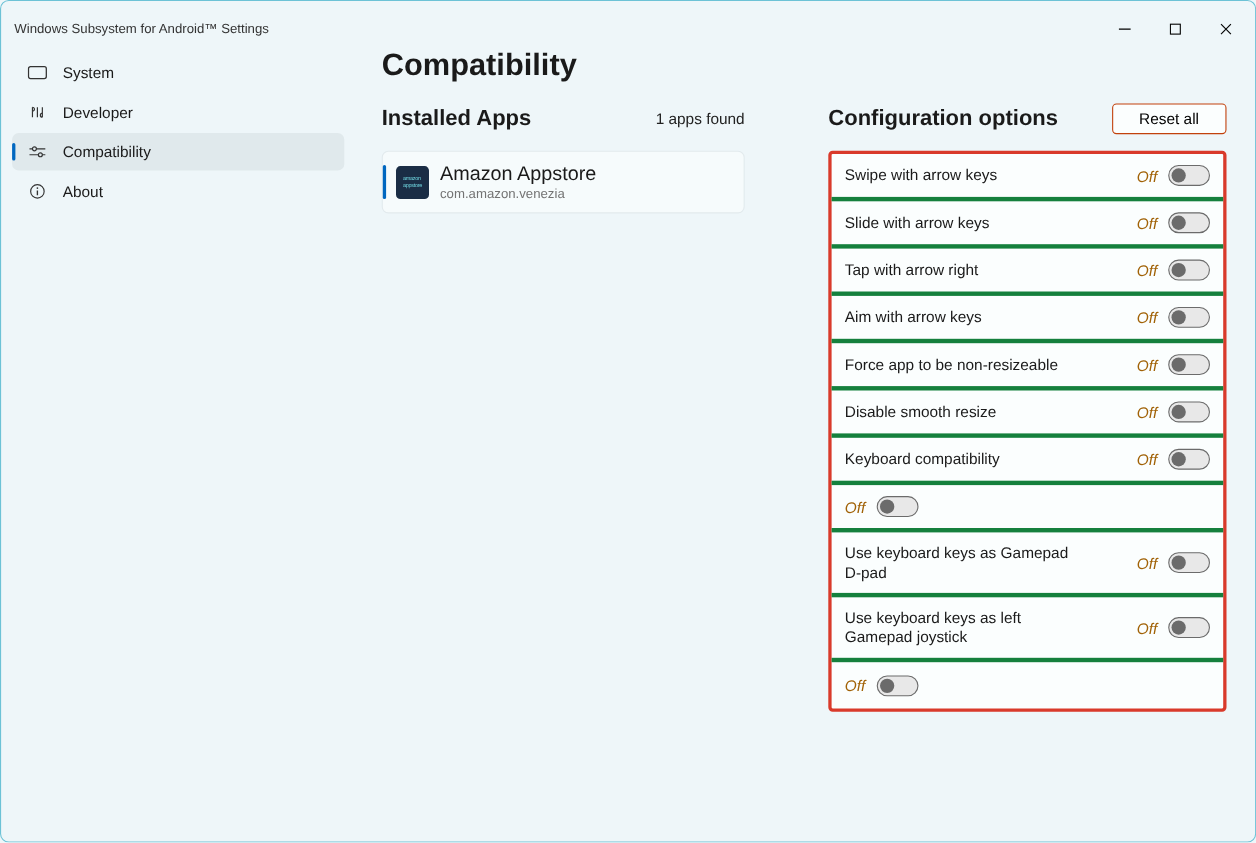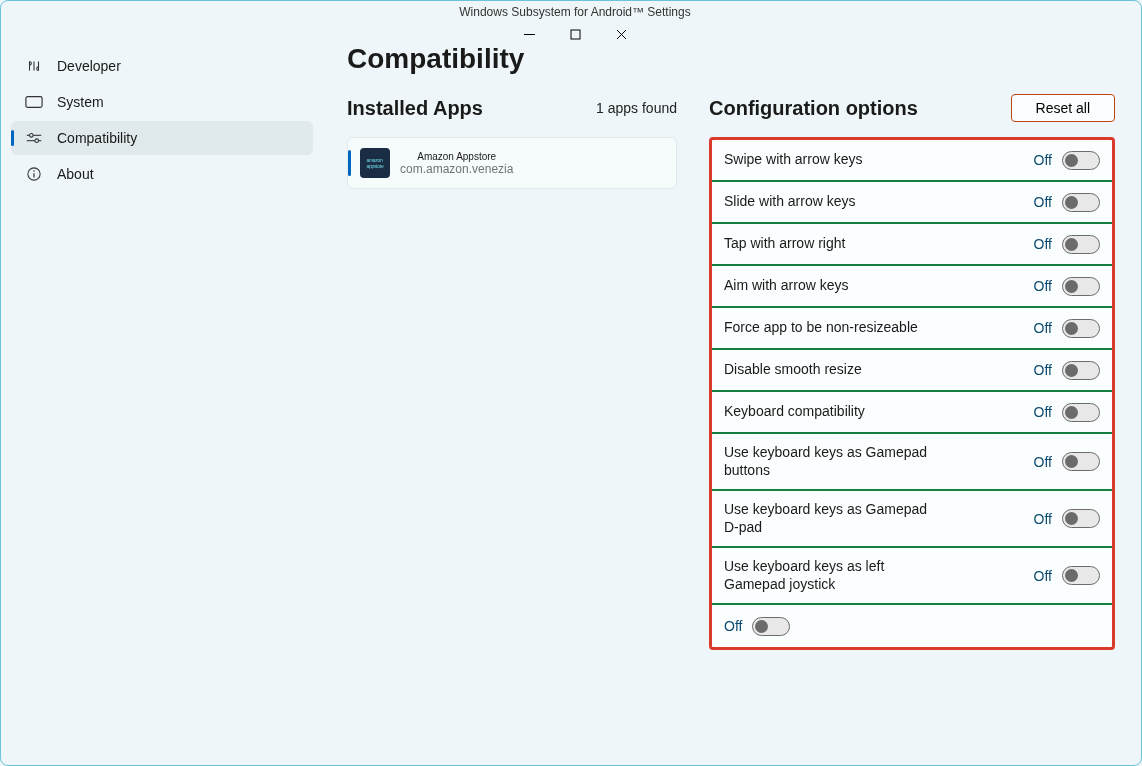--- a/index.html
+++ b/index.html
@@ -1,52 +1,52 @@
 <!DOCTYPE html>
 <html><head>
   <meta charset="utf-8">
   <style>
     * { box-sizing: border-box; margin: 0; padding: 0; }
     html, body { width: 1142px; height: 766px; font-family: "Segoe UI", -apple-system, sans-serif; background: #eef6f9; color: #1a1a1a; overflow: hidden; }
     .window { width: 100%; height: 100%; border: 1px solid #6cc2d6; border-radius: 8px; background: #eef6f9; display: flex; flex-direction: column; }
-    .titlebar { height: 34px; display: flex; align-items: center; justify-content: space-between; padding: 4px 4px 0 12px; flex-direction: column; }
+    .titlebar { height: 34px; display: flex; align-items: center; justify-content: space-between; padding: 16px 4px 0 12px; }
     .titlebar-title { font-size: 12px; color: #333; }
     .window-controls { display: flex; }
     .wc-btn { width: 46px; height: 30px; display: flex; align-items: center; justify-content: center; cursor: pointer; }
     .wc-btn svg { width: 11px; height: 11px; }
     .body { flex: 1; display: flex; }
     .sidebar { width: 320px; padding: 12px 8px 12px 10px; }
     .nav-item { display: flex; align-items: center; gap: 14px; padding: 9px 14px; border-radius: 6px; font-size: 14px; cursor: pointer; margin: 2px 0; position: relative; }
     .nav-item.active { background: #e0e9ec; }
     .nav-item.active::before { content: ""; position: absolute; left: 0; top: 9px; bottom: 9px; width: 3px; background: #0067c0; border-radius: 2px; }
     .nav-icon { width: 18px; height: 14px; display: flex; align-items: center; justify-content: center; color: #333; }
     .nav-icon svg { width: 100%; height: 100%; }
     .main { flex: 1; padding: 8px 26px 0 26px; display: flex; flex-direction: column; gap: 18px; }
     .page-title { font-size: 28px; font-weight: 600; }
     .columns { display: flex; gap: 32px; align-items: flex-start; }
     .col-apps { width: 330px; }
-    .col-config { flex: 1; }
+    .col-config { flex: 1; margin-left: 44px; }
     .section-header { display: flex; justify-content: space-between; align-items: center; height: 30px; }
     .section-title { font-size: 20px; font-weight: 600; }
     .apps-found { font-size: 14px; color: #222; margin-left: 46px; }
     .app-card { margin-top: 14px; background: #f6fbfc; border: 1px solid #e2eaed; border-radius: 6px; padding: 10px 12px 10px 6px; display: flex; align-items: center; gap: 10px; position: relative; }
     .app-card::before { content: ""; position: absolute; left: 0; top: 12px; bottom: 12px; width: 3px; background: #0067c0; border-radius: 2px; }
     .app-icon { width: 30px; height: 30px; background: #1a2d45; border-radius: 4px; display:flex;align-items:center;justify-content:center; margin-left:6px; }
     .app-icon-inner { font-size: 5px; color:#6fd5df; letter-spacing:-0.3px; }
     .app-texts { display: flex; flex-direction: column; }
-    .app-name { font-size: 10px; text-align: center; }
+    .app-name { font-size: 18px; }
     .app-pkg { font-size: 12px; color: #737373; }
     .config-header { display: flex; justify-content: space-between; align-items: center; height: 30px; }
     .reset-btn { background: #fbfefe; border: 1px solid #c2410c; border-radius: 4px; padding: 5px 24px; font-size: 14px; cursor: pointer; }
     .options-box { margin-top: 14px; border: 3px solid #d93a2b; border-radius: 4px; background: #fbfefe; }
-    .option-row { display: flex; align-items: center; justify-content: space-between; padding: 10px 12px; border-bottom: 2px solid #15803d; min-height: 42px; }
+    .option-row { display: flex; align-items: center; justify-content: space-between; padding: 10px 12px; border-bottom: 4px solid #15803d; min-height: 42px; }
     .option-row:last-child { border-bottom: none; }
     .option-label { font-size: 14px; max-width: 220px; line-height: 1.25; }
     .option-ctrl { display: flex; align-items: center; gap: 10px; }
-    .state-text { font-size: 14px; color: #0c4a6e; }
+    .state-text { font-size: 14px; color: #a16207; font-style: italic; }
     .toggle { width: 38px; height: 19px; border-radius: 19px; border: 1px solid #6b6b6b; background: #e8e8e8; position: relative; cursor: pointer; }
     .toggle::after { content: ""; position: absolute; left: 2px; top: 2px; width: 13px; height: 13px; border-radius: 50%; background: #6b6b6b; }
   </style>
 </head>
 <body>
 
 <div class="window">
 
   <div class="titlebar">
     <div class="titlebar-title">Windows Subsystem for Android™ Settings</div>
@@ -69,32 +69,32 @@
       </div>
     </div>
   </div>
 
   <div class="body">
 
     <div class="sidebar">
       <div class="nav-item">
         <span class="nav-icon">
           <svg viewBox="0 0 20 14">
+              <rect x="1" y="1" width="18" height="12" rx="2" fill="none" stroke="#333" stroke-width="1.3"></rect>
+            </svg>
+        </span>
+        <span>System</span>
+      </div>
+      <div class="nav-item">
+        <span class="nav-icon">
+          <svg viewBox="0 0 20 14">
               <path d="M5 2 v10 M5 2 a2 2 0 1 1 0 4 M10 2 v10 M15 12 v-10 M15 12 a2 2 0 1 1 0 -4" fill="none" stroke="#333" stroke-width="1.2"></path>
             </svg>
         </span>
         <span>Developer</span>
-      </div>
-      <div class="nav-item">
-        <span class="nav-icon">
-          <svg viewBox="0 0 20 14">
-              <rect x="1" y="1" width="18" height="12" rx="2" fill="none" stroke="#333" stroke-width="1.3"></rect>
-            </svg>
-        </span>
-        <span>System</span>
       </div>
       <div class="nav-item active">
         <span class="nav-icon">
           <svg viewBox="0 0 20 14">
               <line x1="2" y1="4" x2="18" y2="4" stroke="#333" stroke-width="1.2"></line>
               <circle cx="7" cy="4" r="2" fill="#e0e9ec" stroke="#333" stroke-width="1.2"></circle>
               <line x1="2" y1="10" x2="18" y2="10" stroke="#333" stroke-width="1.2"></line>
               <circle cx="13" cy="10" r="2" fill="#e0e9ec" stroke="#333" stroke-width="1.2"></circle>
             </svg>
         </span>
@@ -184,21 +184,20 @@
                 </div>
               </div>
               <div class="option-row">
                 <div class="option-label">Keyboard compatibility</div>
                 <div class="option-ctrl">
                   <span class="state-text">Off</span>
                   <div class="toggle"></div>
                 </div>
               </div>
               <div class="option-row">
-                <div class="option-label">Use keyboard keys as Gamepad buttons</div>
                 <div class="option-ctrl">
                   <span class="state-text">Off</span>
                   <div class="toggle"></div>
                 </div>
               </div>
               <div class="option-row">
                 <div class="option-label">Use keyboard keys as Gamepad D-pad</div>
                 <div class="option-ctrl">
                   <span class="state-text">Off</span>
                   <div class="toggle"></div>

